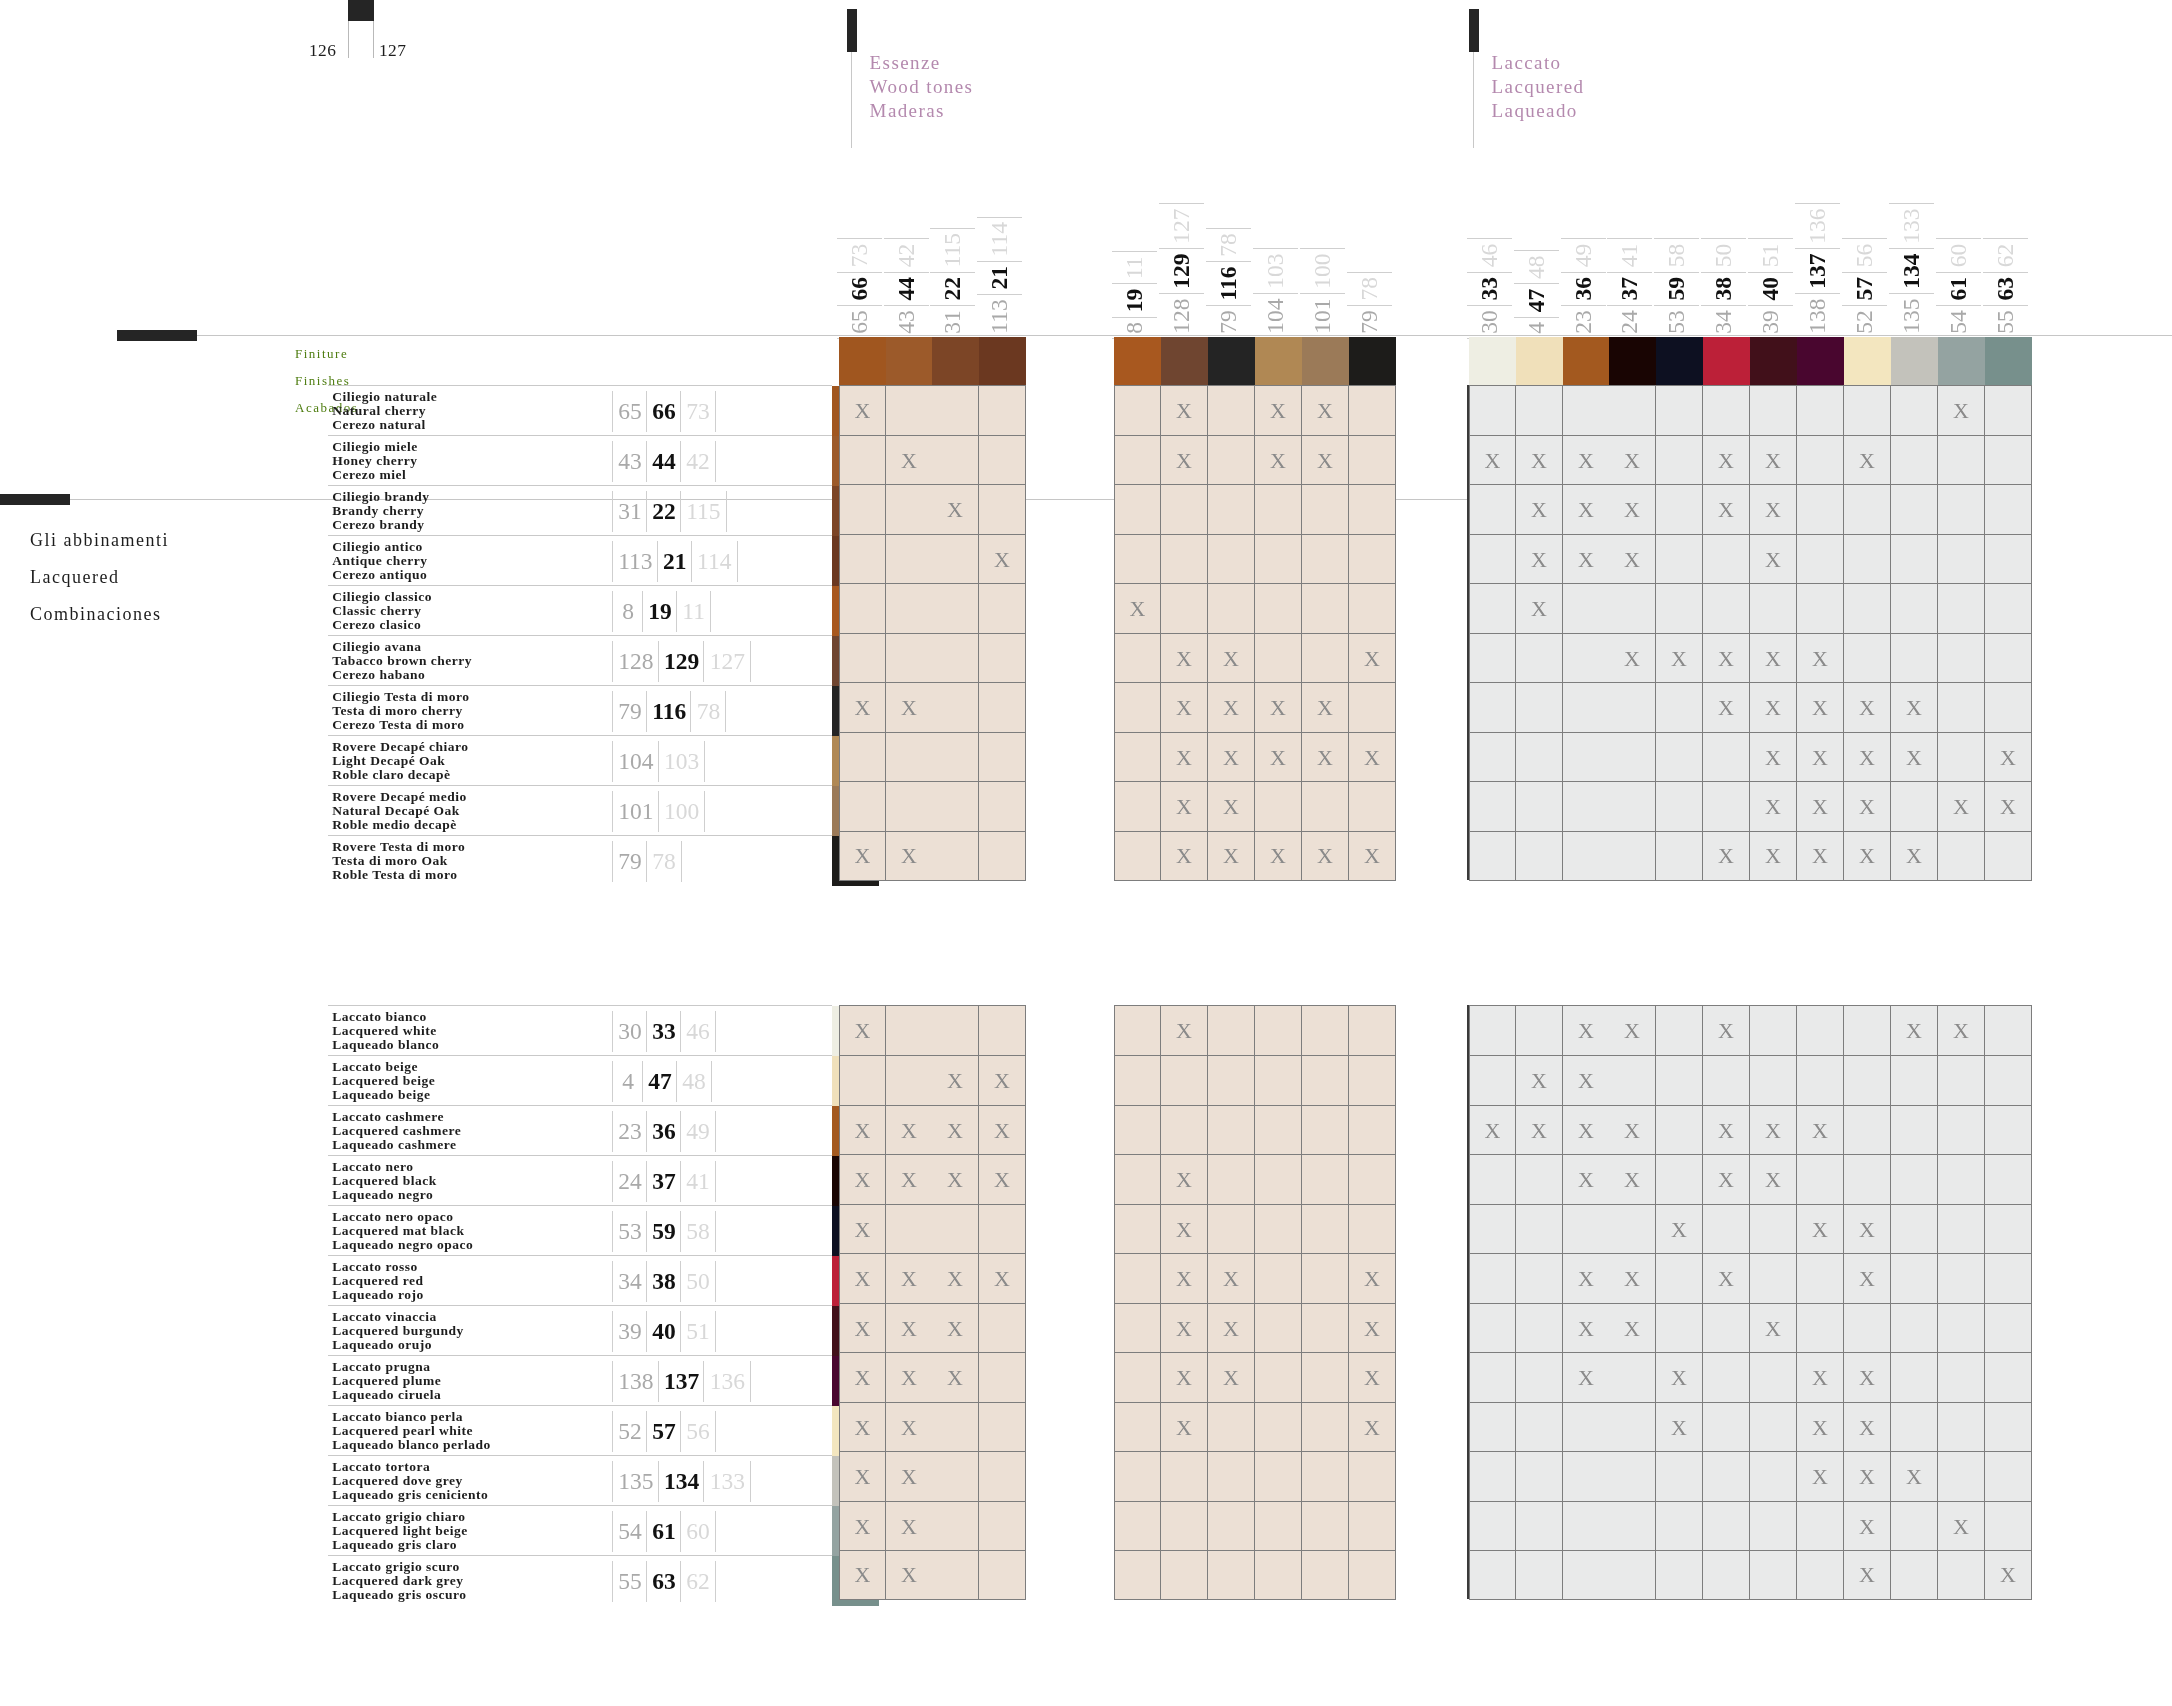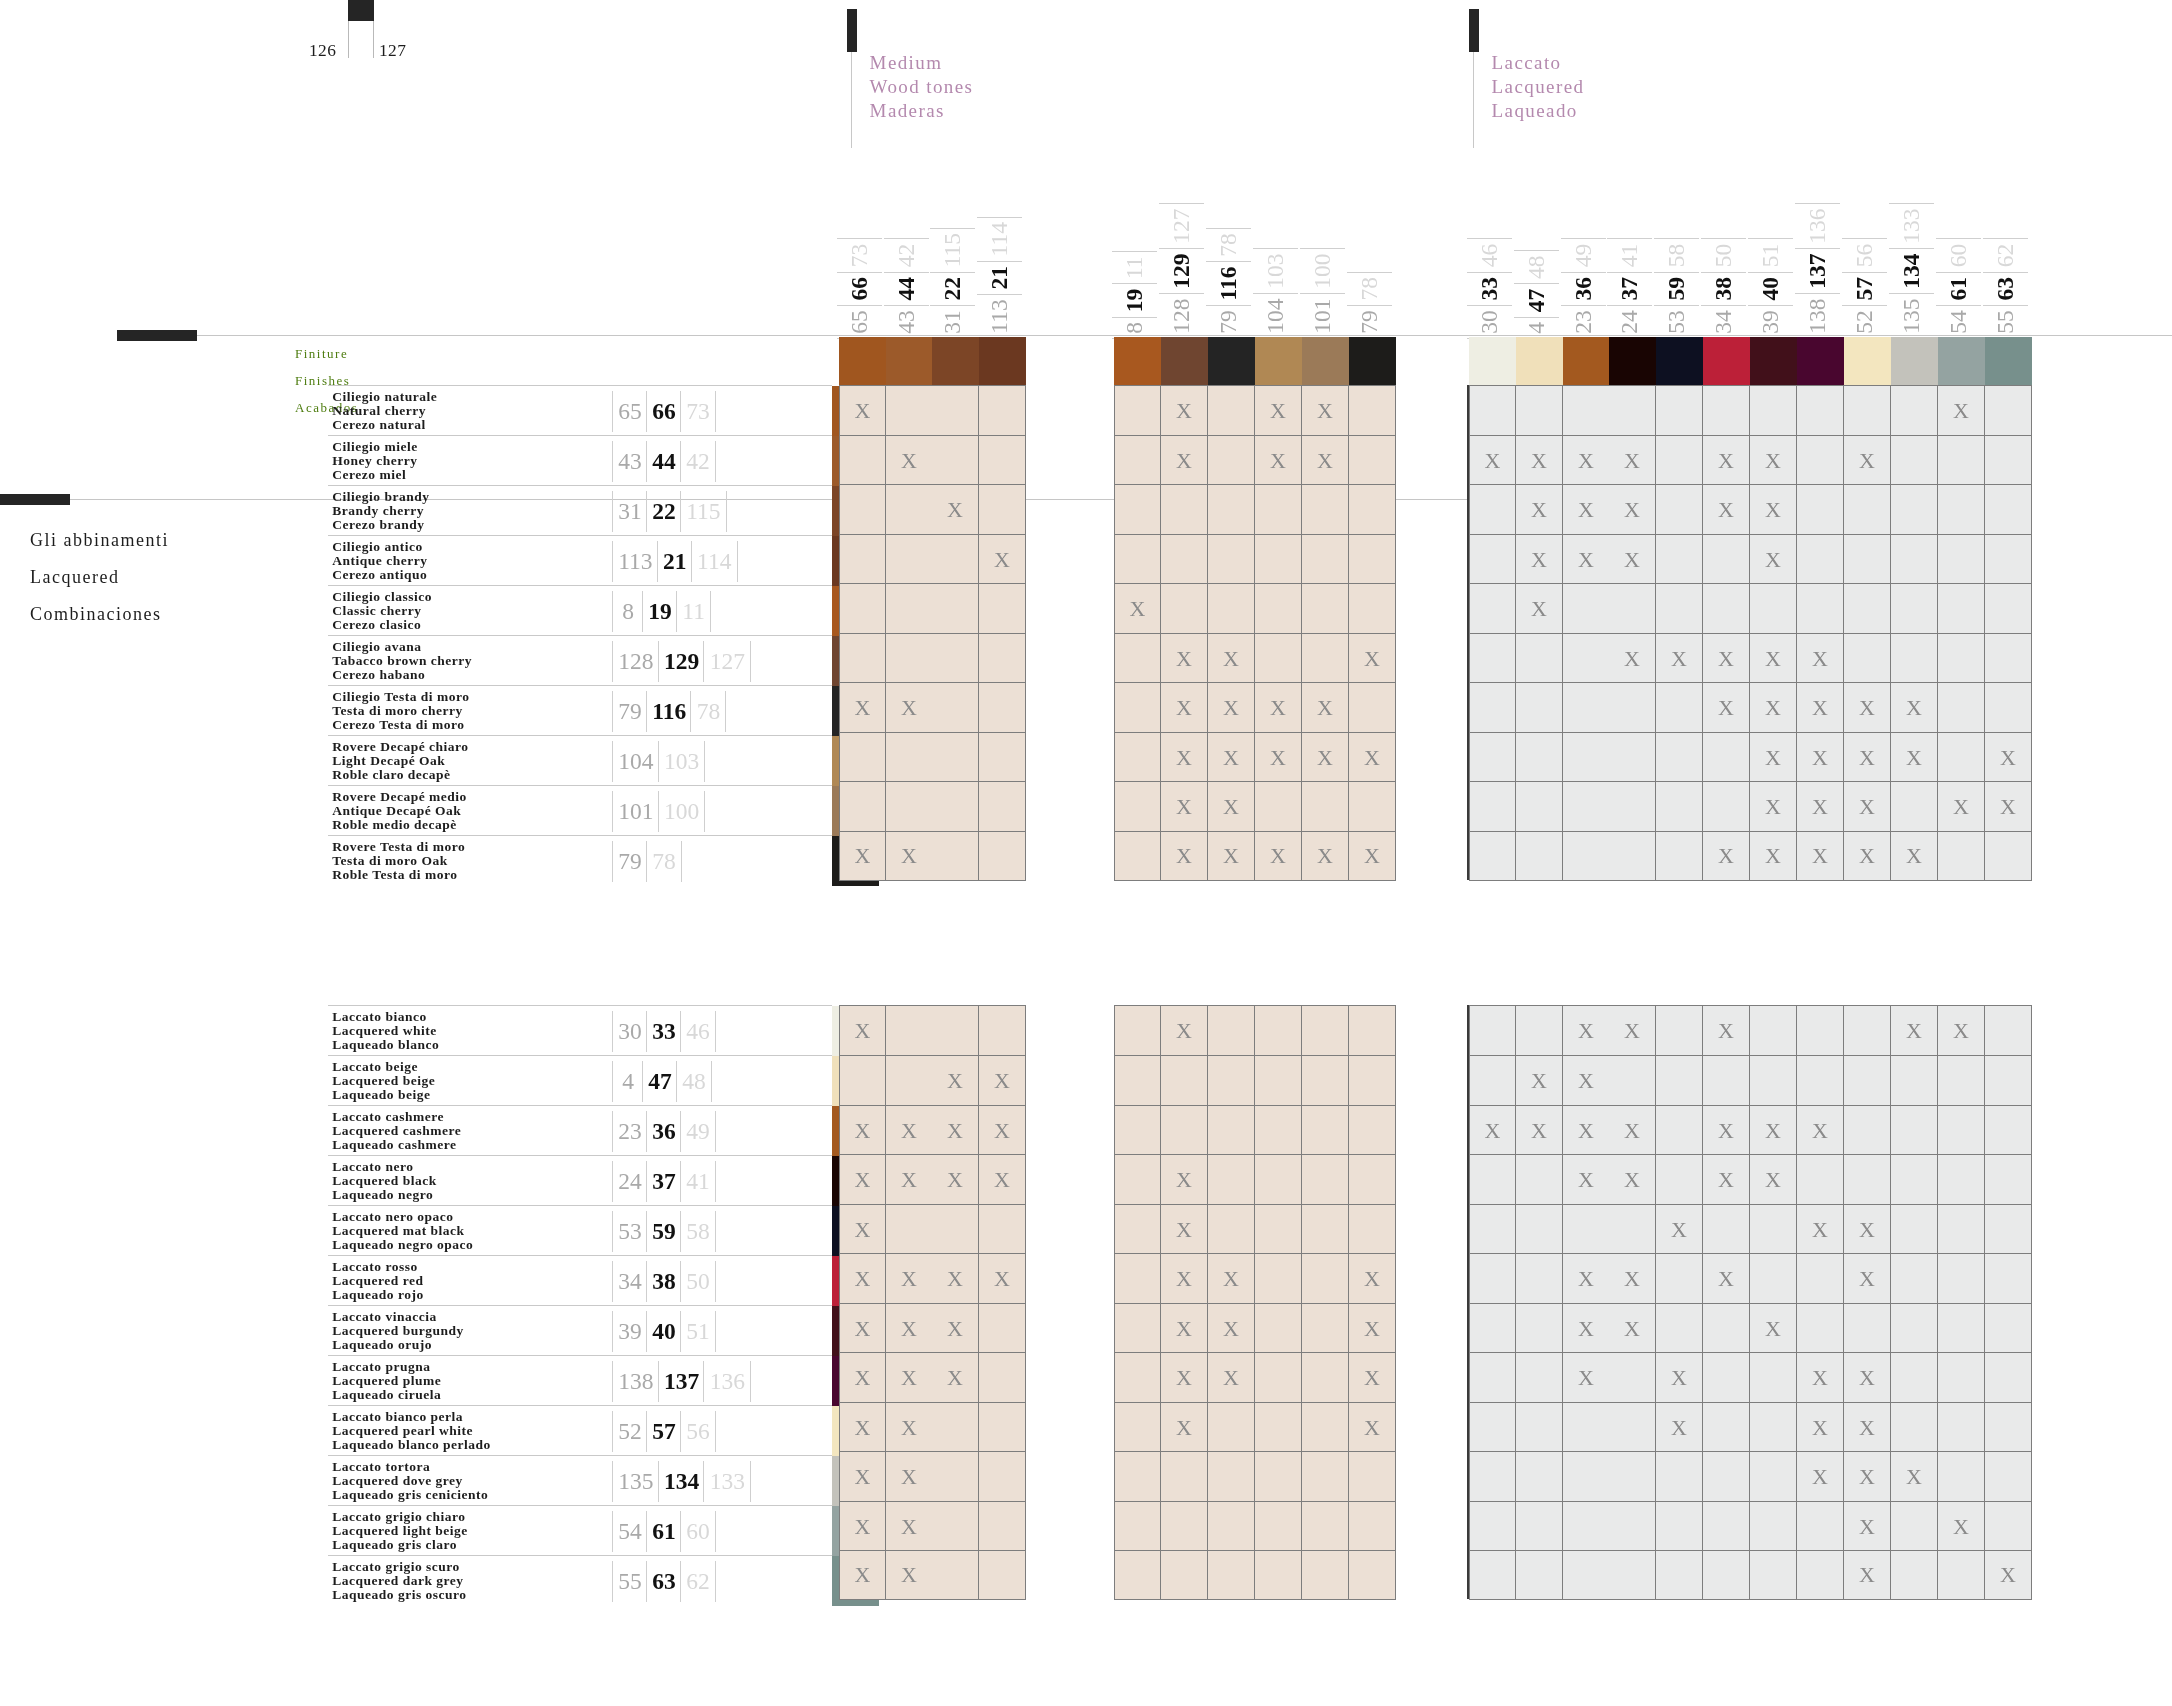--- a/index.html
+++ b/index.html
@@ -96,21 +96,21 @@
   <div class="ln1"></div>
   <div class="ln2"></div>
 </div>
 <div class="pgnum" id="pg-left">126</div>
 <div class="pgnum" id="pg-right">127</div>
 
 <div class="sechead" id="sec-essenze">
   <div class="bar"></div>
   <div class="rule"></div>
   <div class="lines">
-    <div>Medium</div>
+    <div>Essenze</div>
     <div>Wood tones</div>
     <div>Maderas</div>
   </div>
 </div>
 <div class="sechead" id="sec-laccato">
   <div class="bar"></div>
   <div class="rule"></div>
   <div class="lines">
     <div>Laccato</div>
     <div>Lacquered</div>
@@ -392,21 +392,21 @@
       </div>
       <div class="codes">
         <div class="c g">104</div>
         <div class="c l last">103</div>
       </div>
       <div class="rowswatch" style="background: rgb(176, 136, 84);"></div>
     </div>
     <div class="rowlabel">
       <div class="txt">
         <div>Rovere Decapé medio</div>
-        <div>Antique Decapé Oak</div>
+        <div>Natural Decapé Oak</div>
         <div>Roble medio decapè</div>
       </div>
       <div class="codes">
         <div class="c g">101</div>
         <div class="c l last">100</div>
       </div>
       <div class="rowswatch" style="background: rgb(155, 122, 88);"></div>
     </div>
     <div class="rowlabel">
       <div class="txt">

